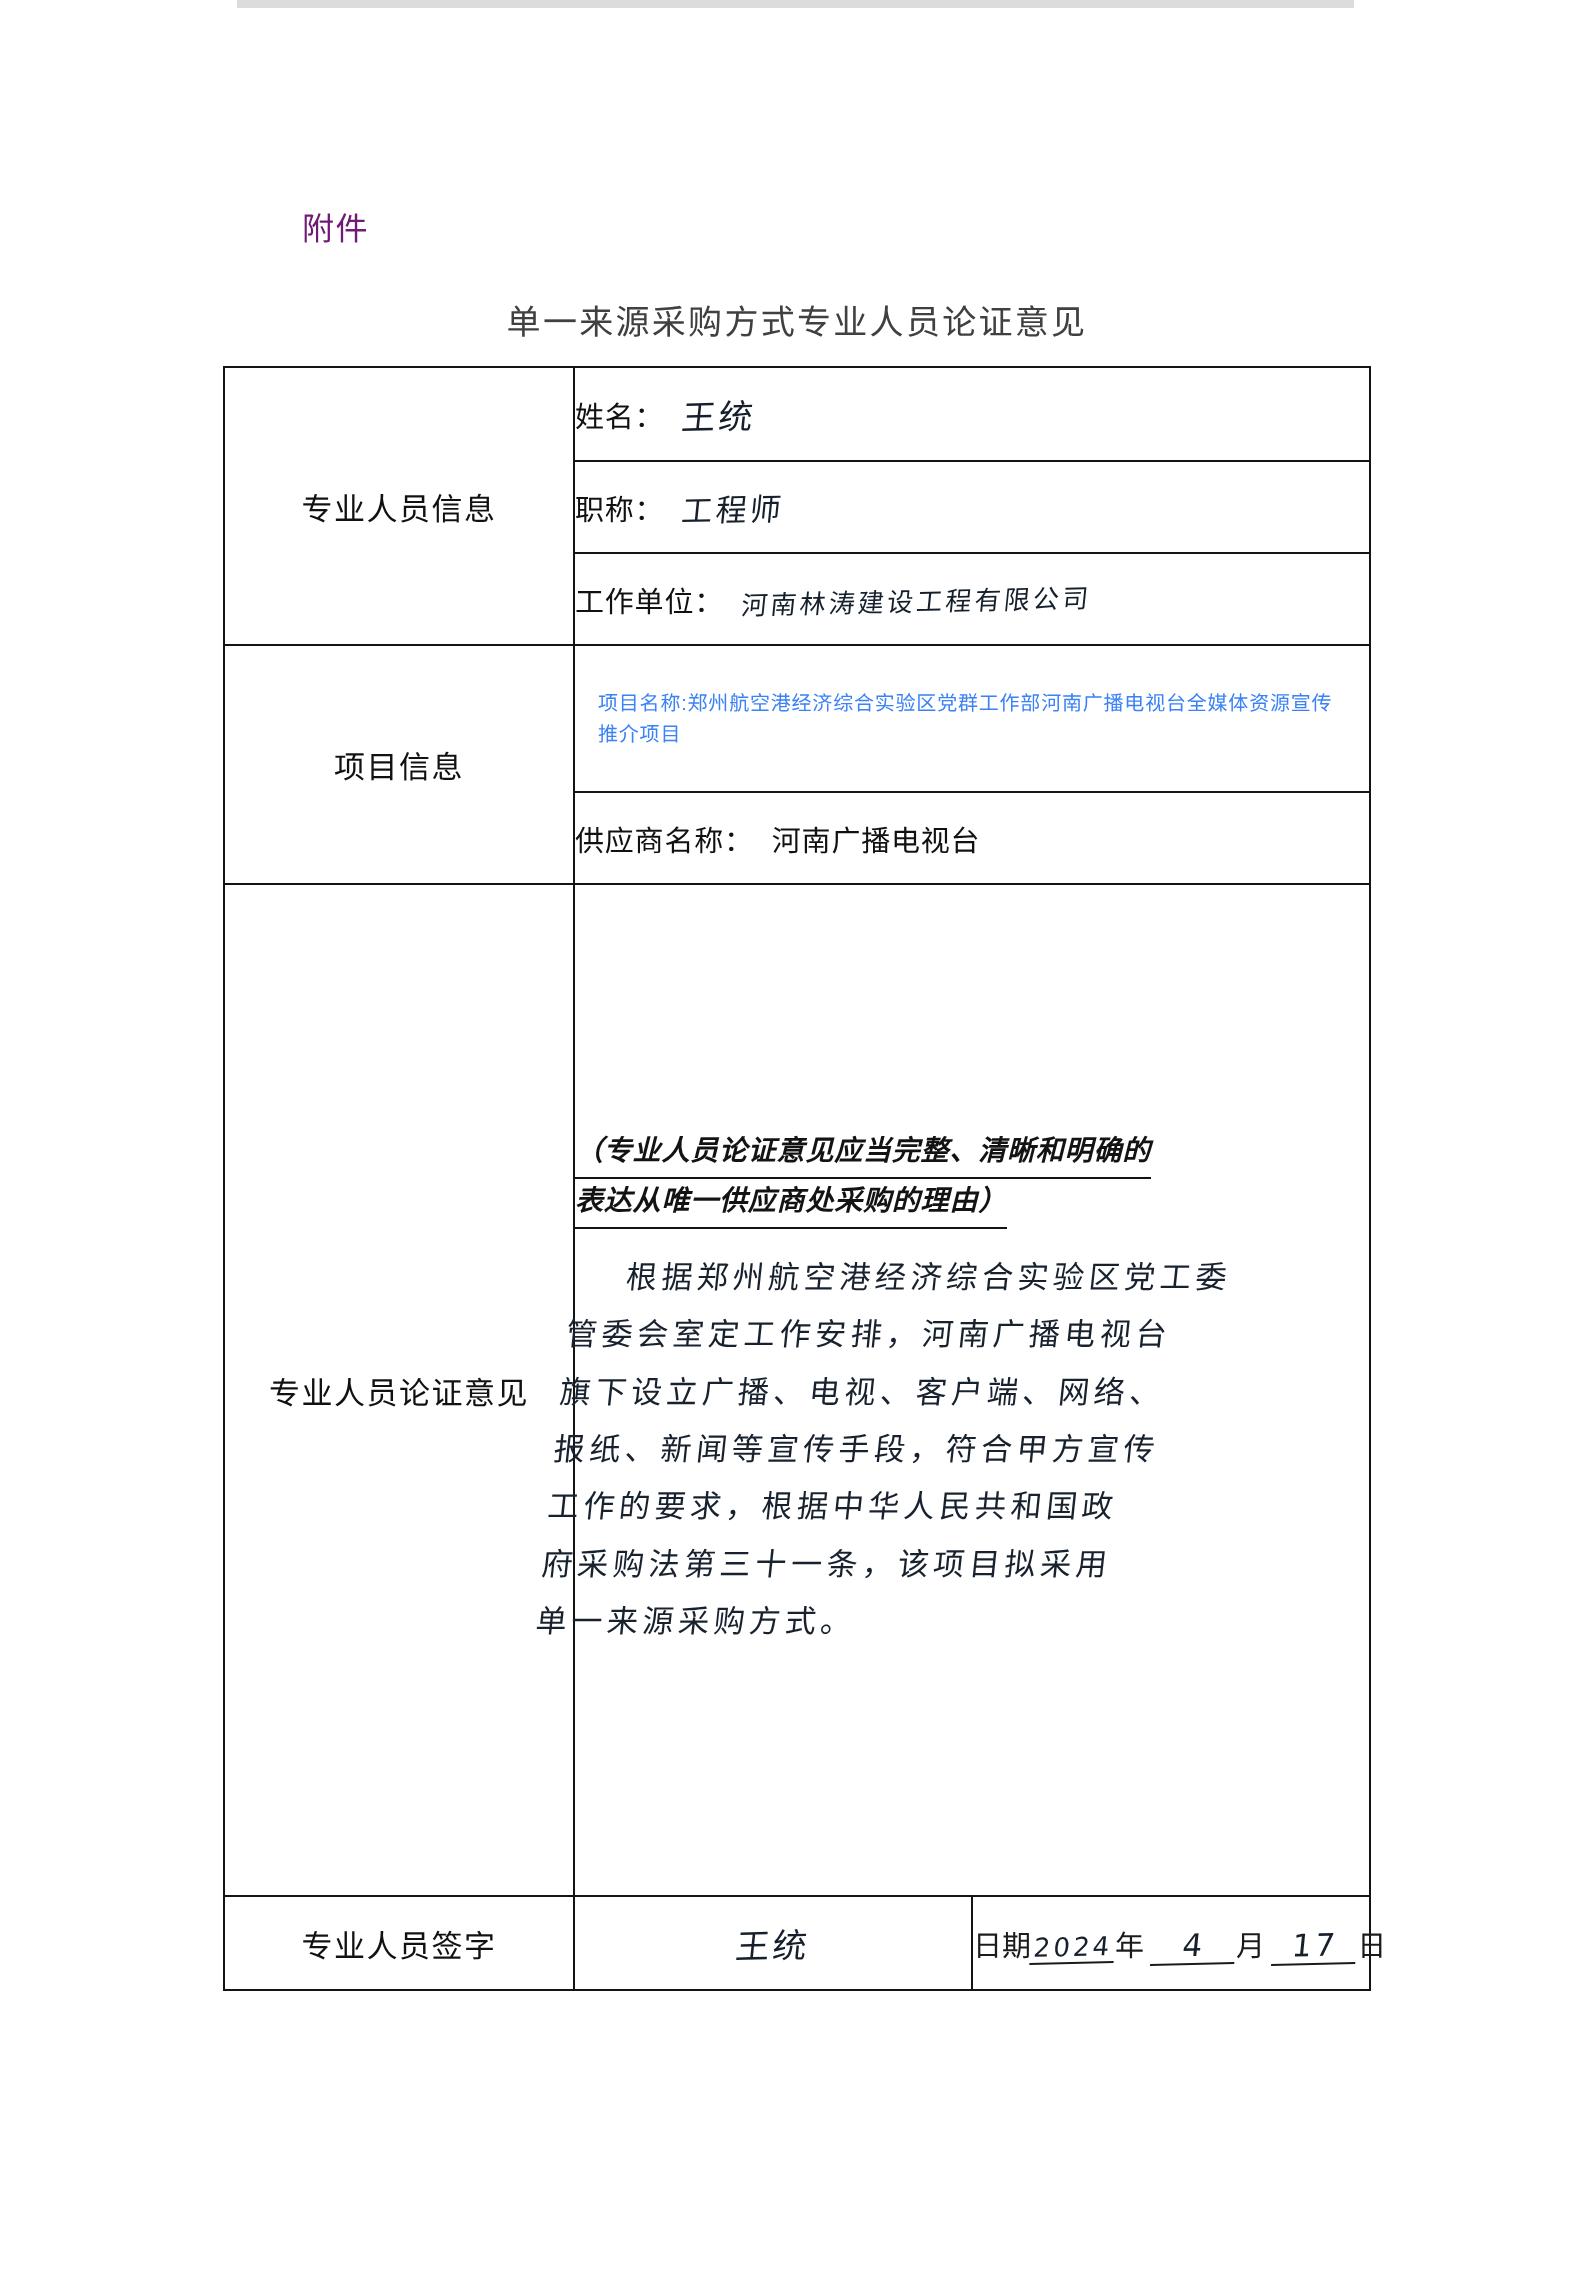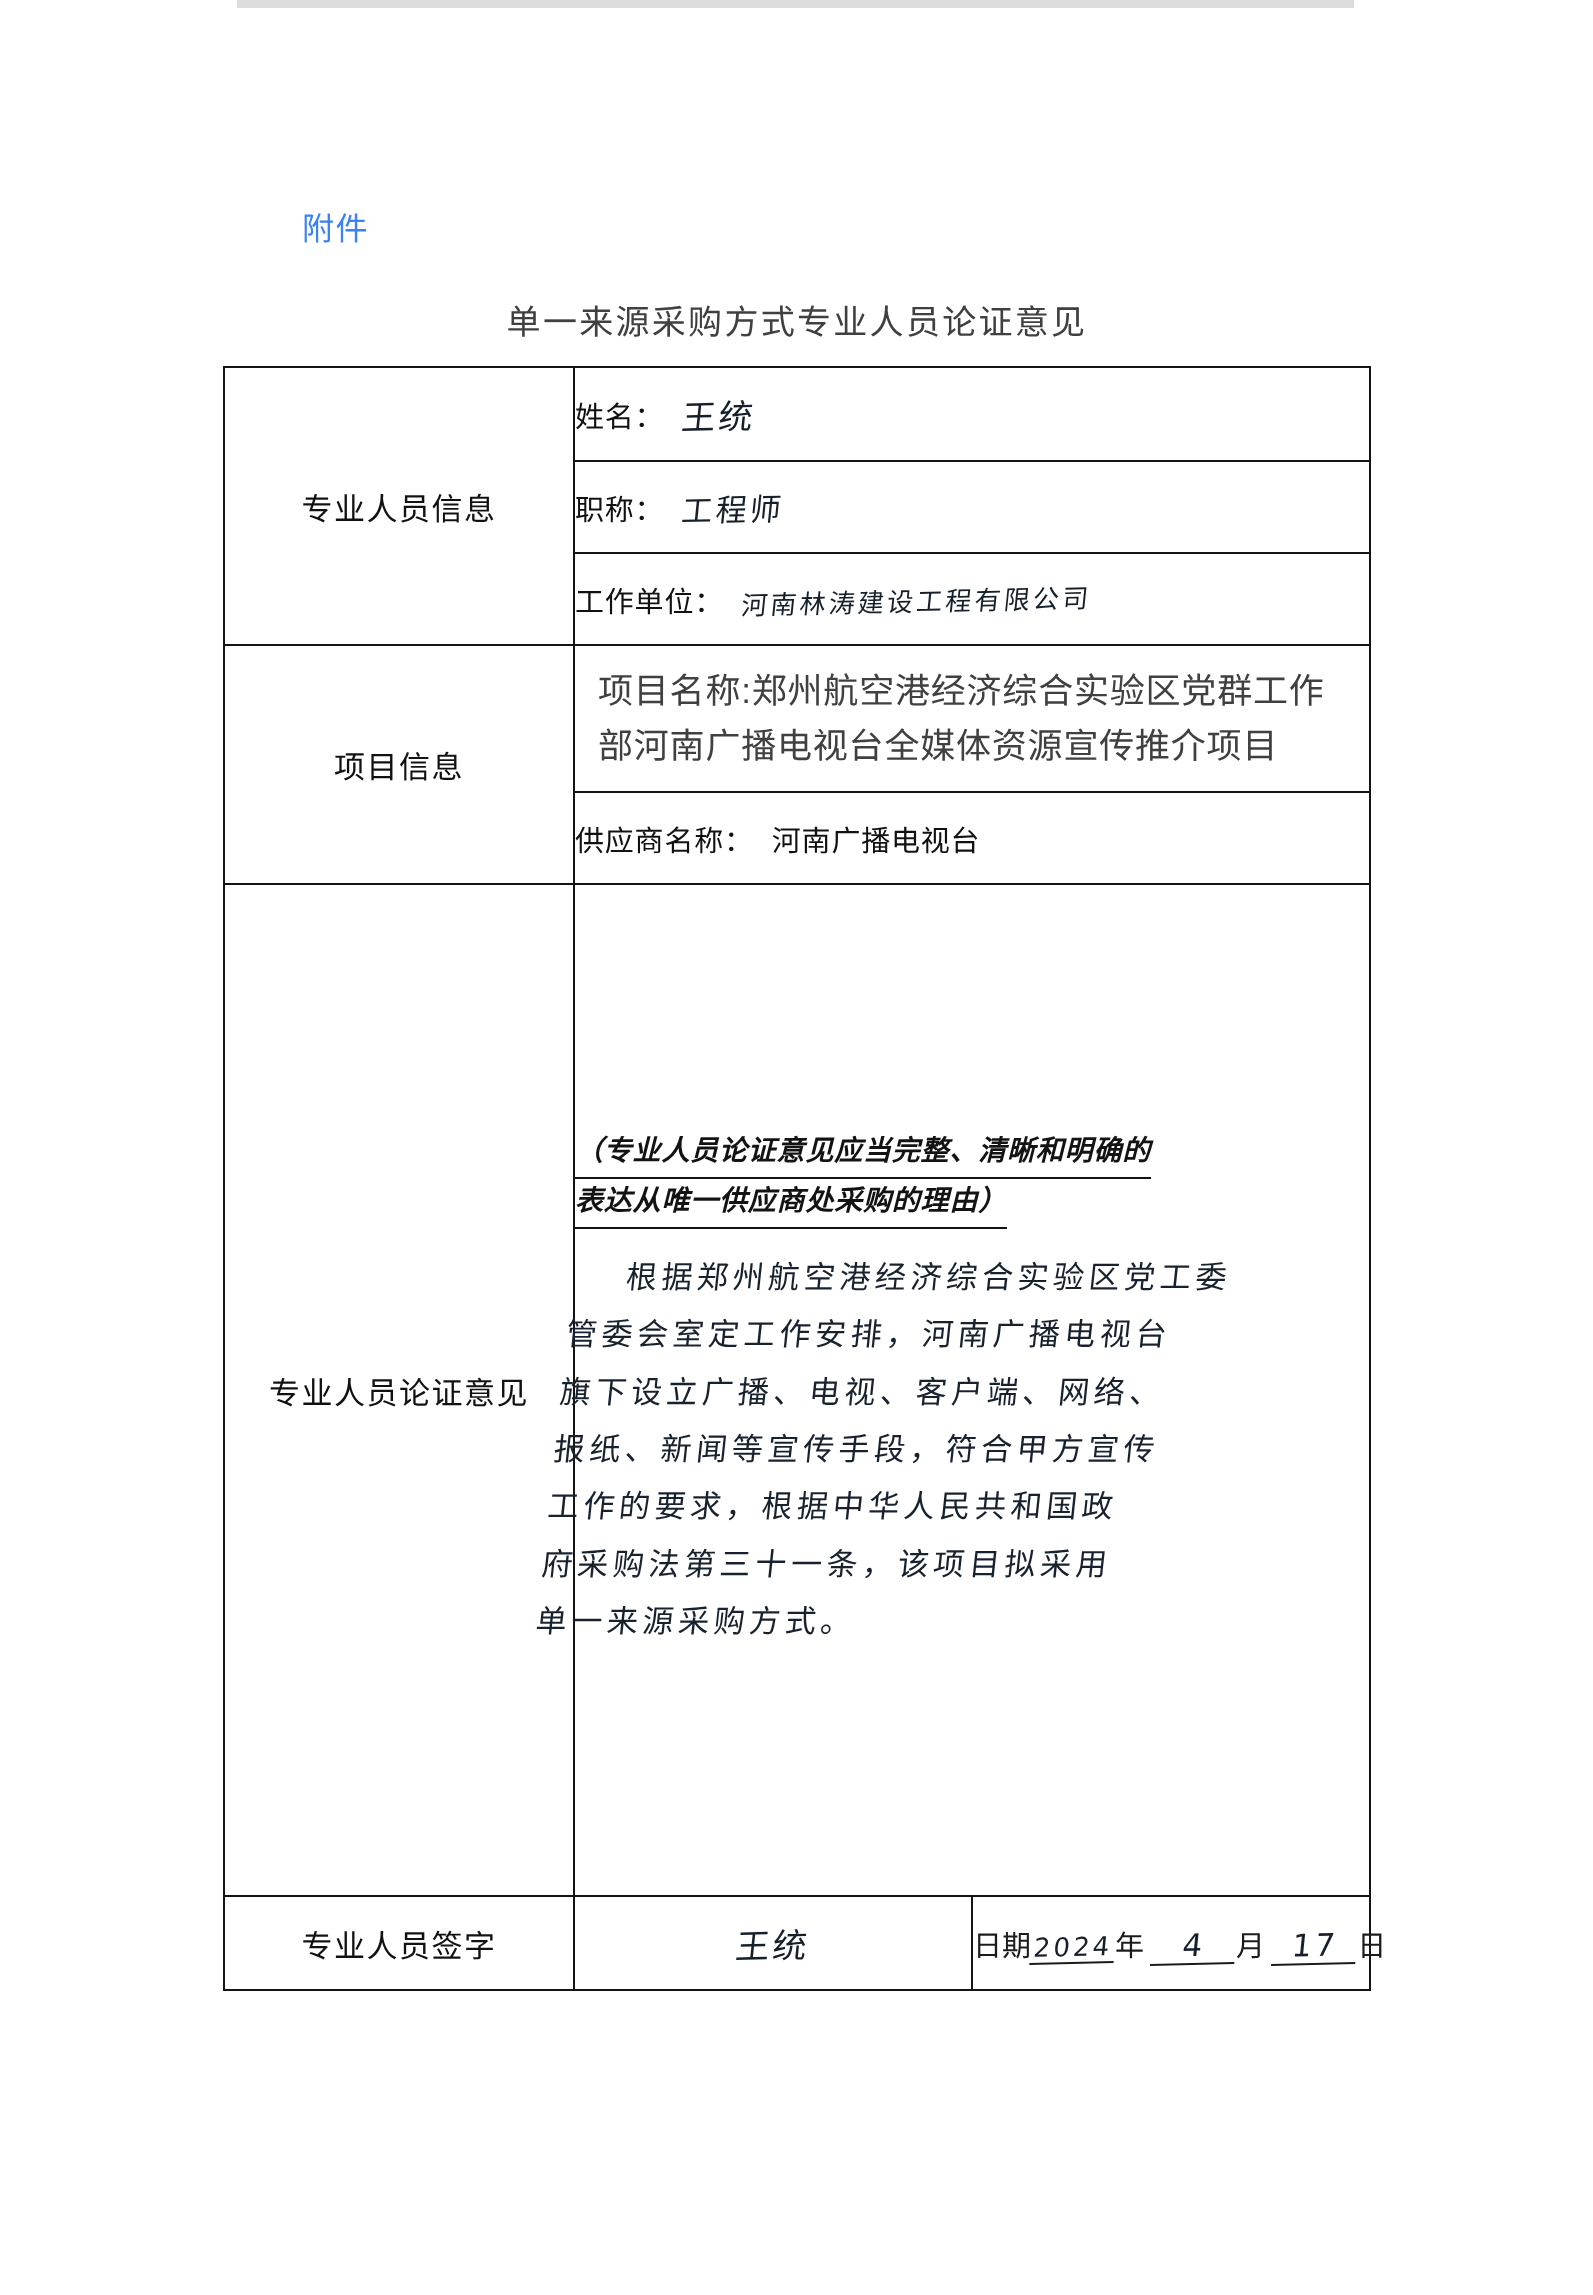--- a/index.html
+++ b/index.html
@@ -32,21 +32,21 @@
     width: 1594px;
     height: 2295px;
   }
   .attachment-label {
     position: absolute;
     top: 203px;
     left: 302px;
     font-size: 32px;
     letter-spacing: 1.5px;
     font-family: Liberation Mono, monospace;
-    color: #3b82f6;
+    color: #701a75;
   }
   .doc-title {
     position: absolute;
     top: 295px;
     left: 0;
     width: 1594px;
     text-align: center;
     font-size: 34px;
     letter-spacing: 2.3px;
     font-family: "Liberation Sans", sans-serif;
@@ -101,25 +101,25 @@
     font-size: 31px;
     letter-spacing: 3.1px;
     transform: skewX(-7deg) rotate(-1.2deg);
     display: inline-block;
   }
   .hand-lg { font-size: 34px; }
   .hand-sm { font-size: 26px; }
 
   .proj-text {
     padding: 10.7px 20px 10.7px 23px;
-    font-size: 35px;
+    font-size: 20px;
     line-height: 1.55;
     letter-spacing: 0.8px;
     font-family: "Liberation Sans", sans-serif;
-    color: #404040;
+    color: #3b82f6;
   }
   .opinion-cell {
     vertical-align: top;
     padding: 17px 21.4px 0 23px;
   }
   .opinion-instruction {
     font-size: 28px;
     line-height: 1.6;
     letter-spacing: 0.8px;
     font-family: "Liberation Sans", sans-serif;

